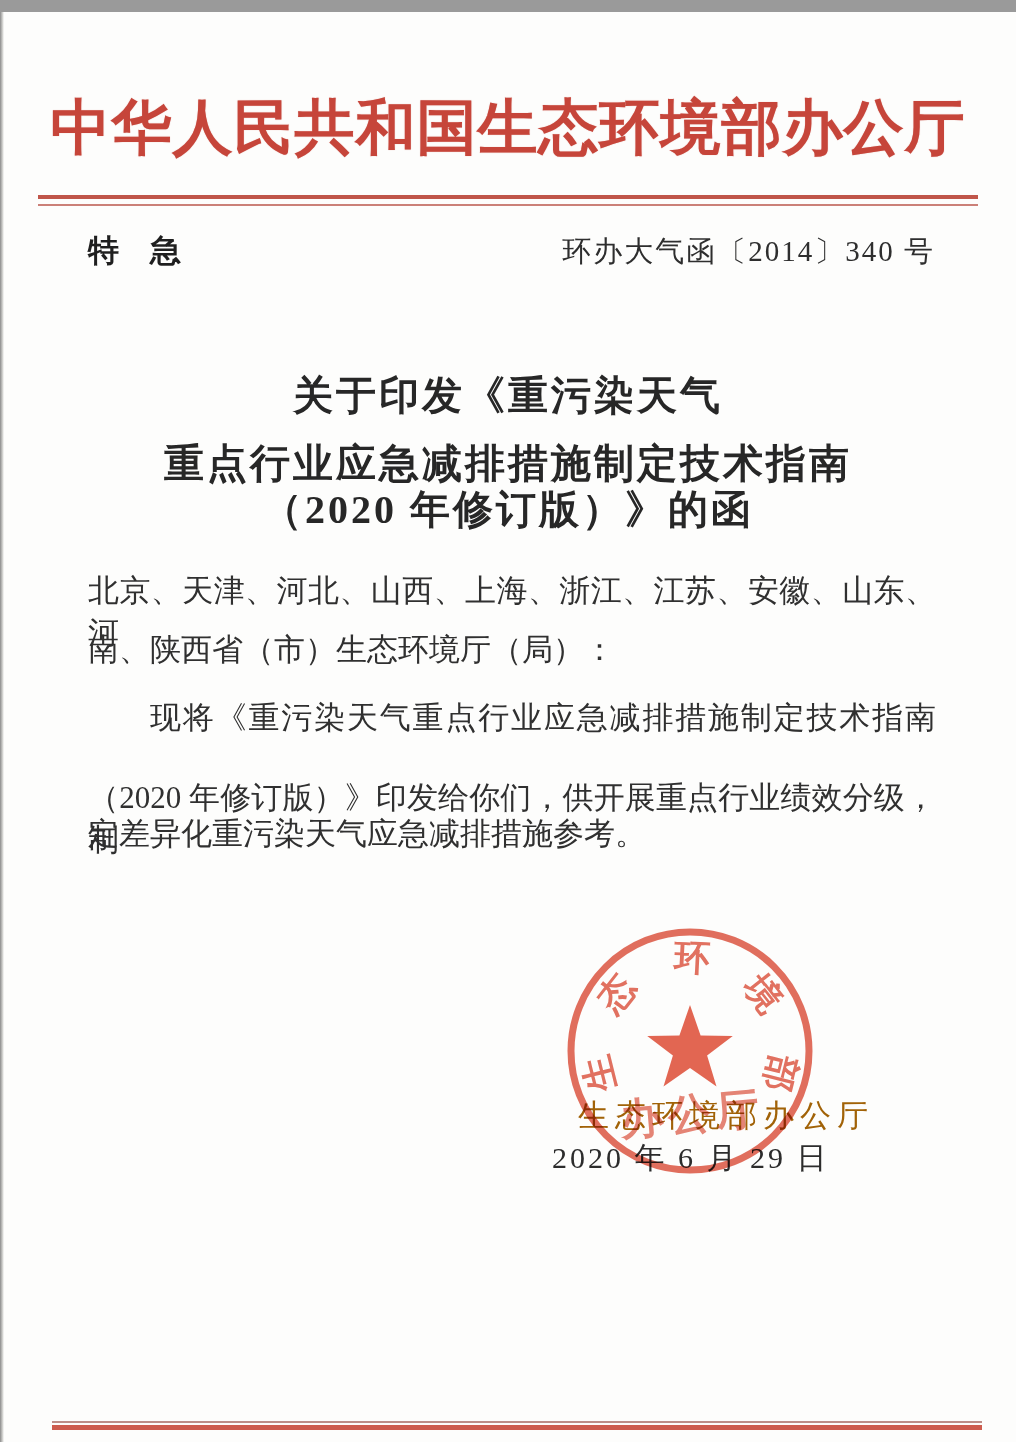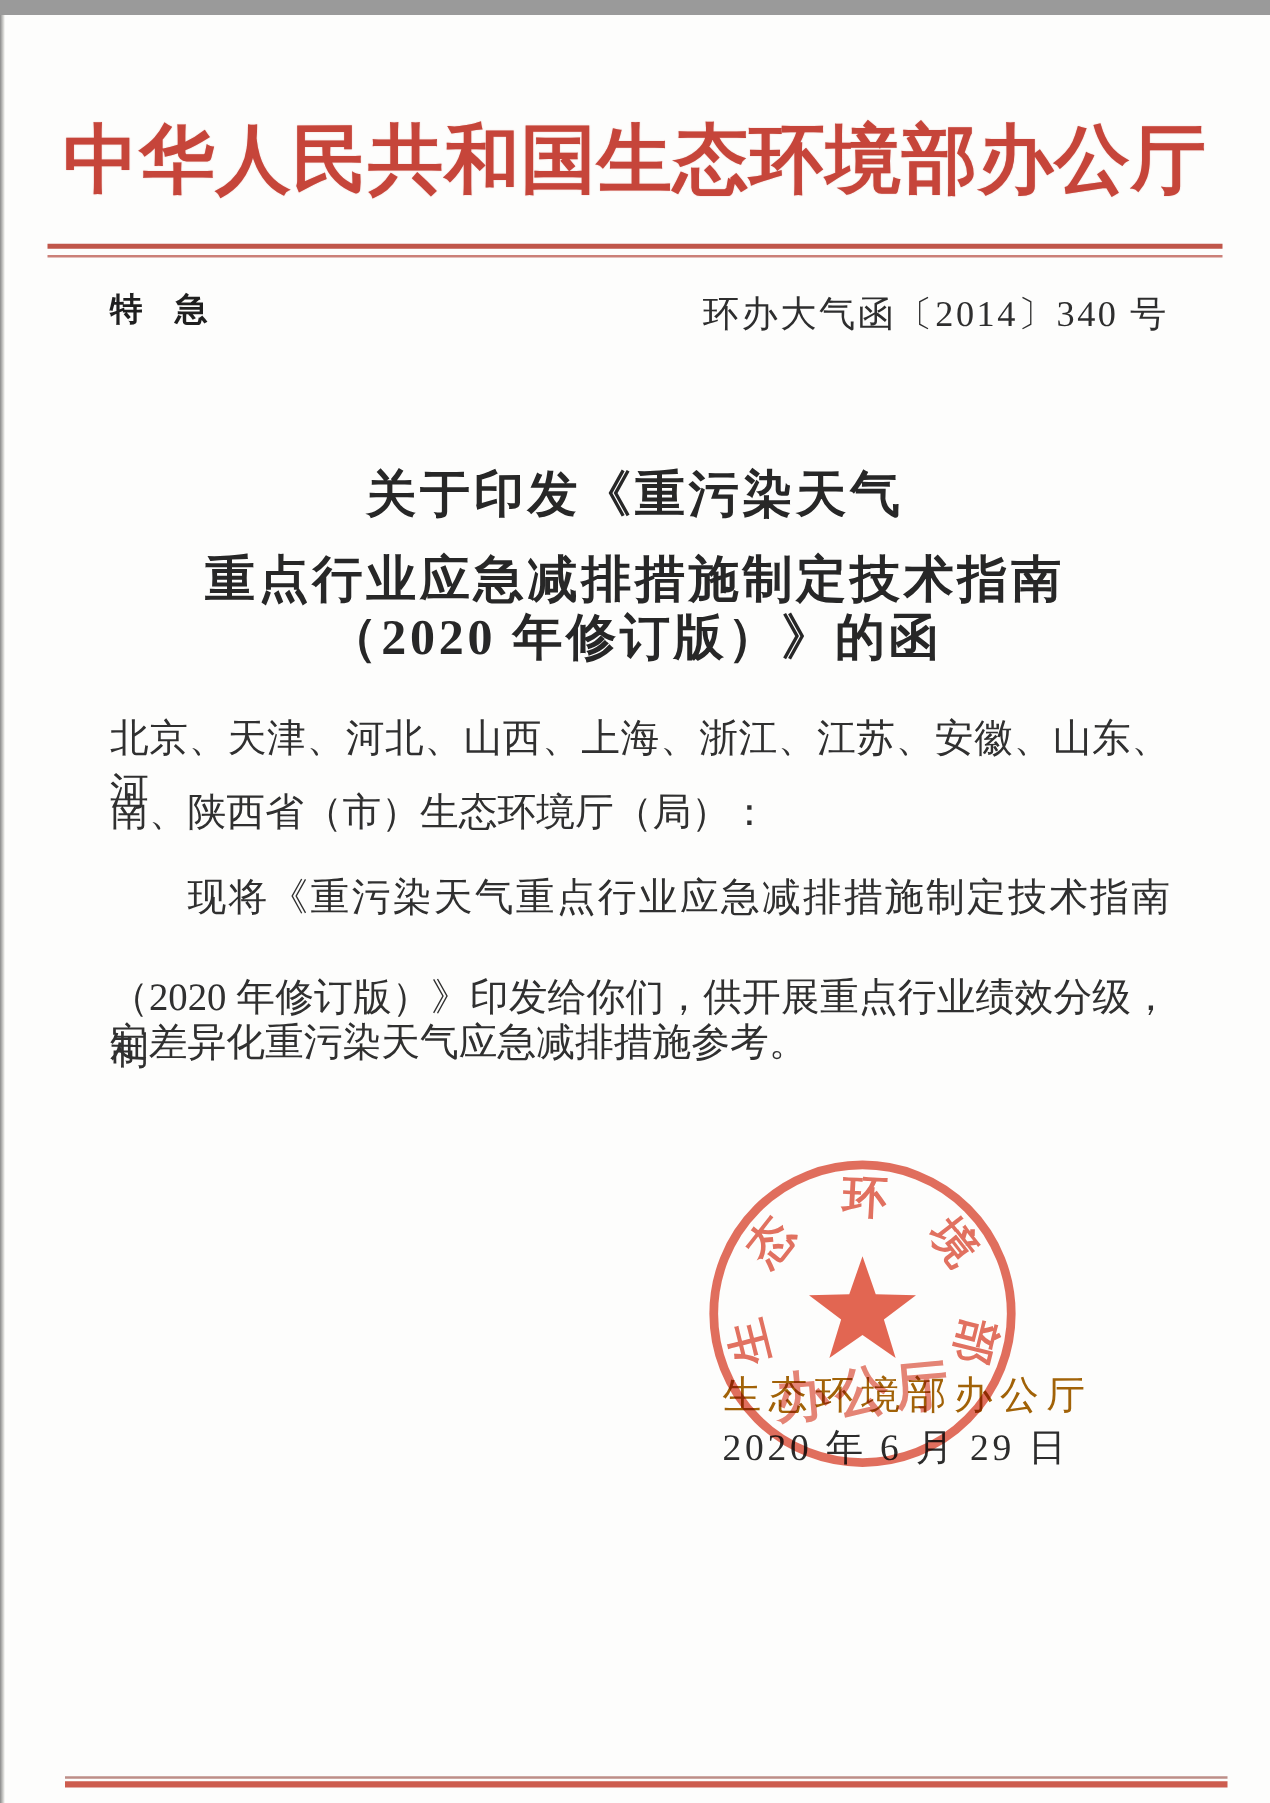--- a/index.html
+++ b/index.html
@@ -23,21 +23,21 @@
     color:#c6453a;
     letter-spacing:1px;
     text-shadow:0 0 1px rgba(198,69,58,.45);
     white-space:nowrap;
   }
   .rule-thick{position:absolute;left:38px;width:940px;top:183px;height:4px;background:#c0564a;}
   .rule-thin{position:absolute;left:38px;width:940px;top:192px;height:2px;background:#cb8078;}
   
   .urgency{
     position:absolute;left:88px;top:218px;
-    font-size:26px;font-weight:bold;color:#1f1f1f;
+    font-size:31px;font-weight:bold;color:#1f1f1f;
     white-space:pre;
   }
   .doc-number{
     position:absolute;right:81px;top:220px;
     font-size:29px;color:#2e2e2e;letter-spacing:2px;white-space:nowrap;
   }
   
   .title-line{
     position:absolute;left:0;width:100%;
     text-align:center;
@@ -63,21 +63,21 @@
     mix-blend-mode:multiply;opacity:.93;
     z-index:3;
   }
   .seal text{font-family:"Liberation Serif","DejaVu Serif",serif;font-weight:bold;}
   
   .sig-org{
     position:absolute;left:578px;top:1083px;
     font-size:31px;color:#a16207;letter-spacing:6px;white-space:nowrap;z-index:2;
   }
   .sig-date{
-    position:absolute;left:578px;top:1126px;
+    position:absolute;left:552px;top:1126px;
     font-size:30px;color:#2c2c2c;letter-spacing:3px;white-space:nowrap;z-index:2;
   }
   .disclosure{
     position:absolute;left:130px;top:1170px;
     font-size:30px;color:#2e2e2e;letter-spacing:2px;white-space:nowrap;
   }
   .bottom-rule-thin{position:absolute;left:52px;width:930px;top:1409px;height:2px;background:#bd8e88;}
   .bottom-rule-main{position:absolute;left:52px;width:930px;top:1413px;height:5px;background:#cd5c4e;}
 </style>
 </head>

